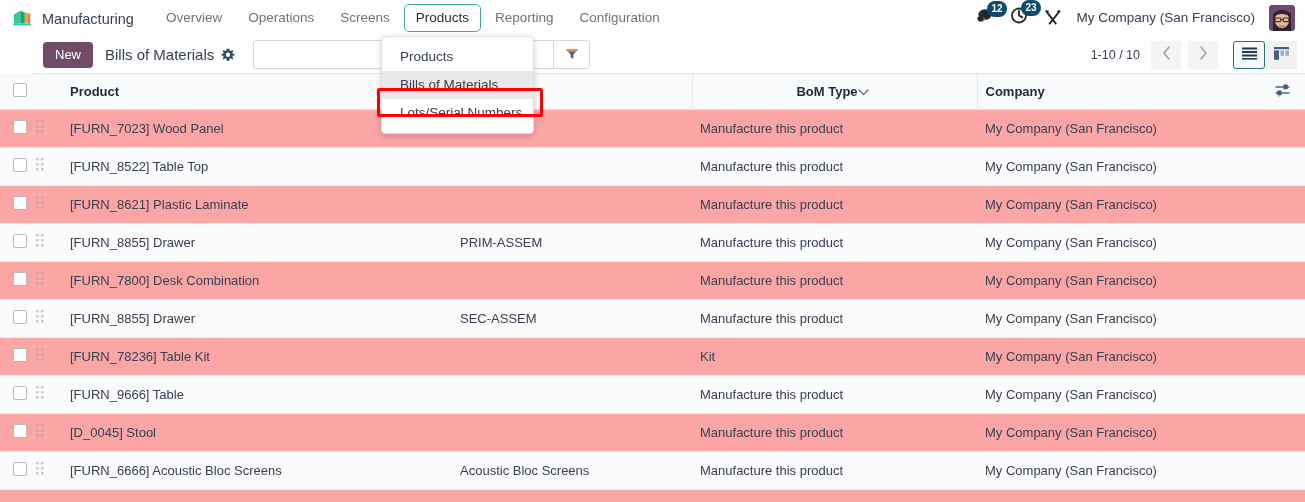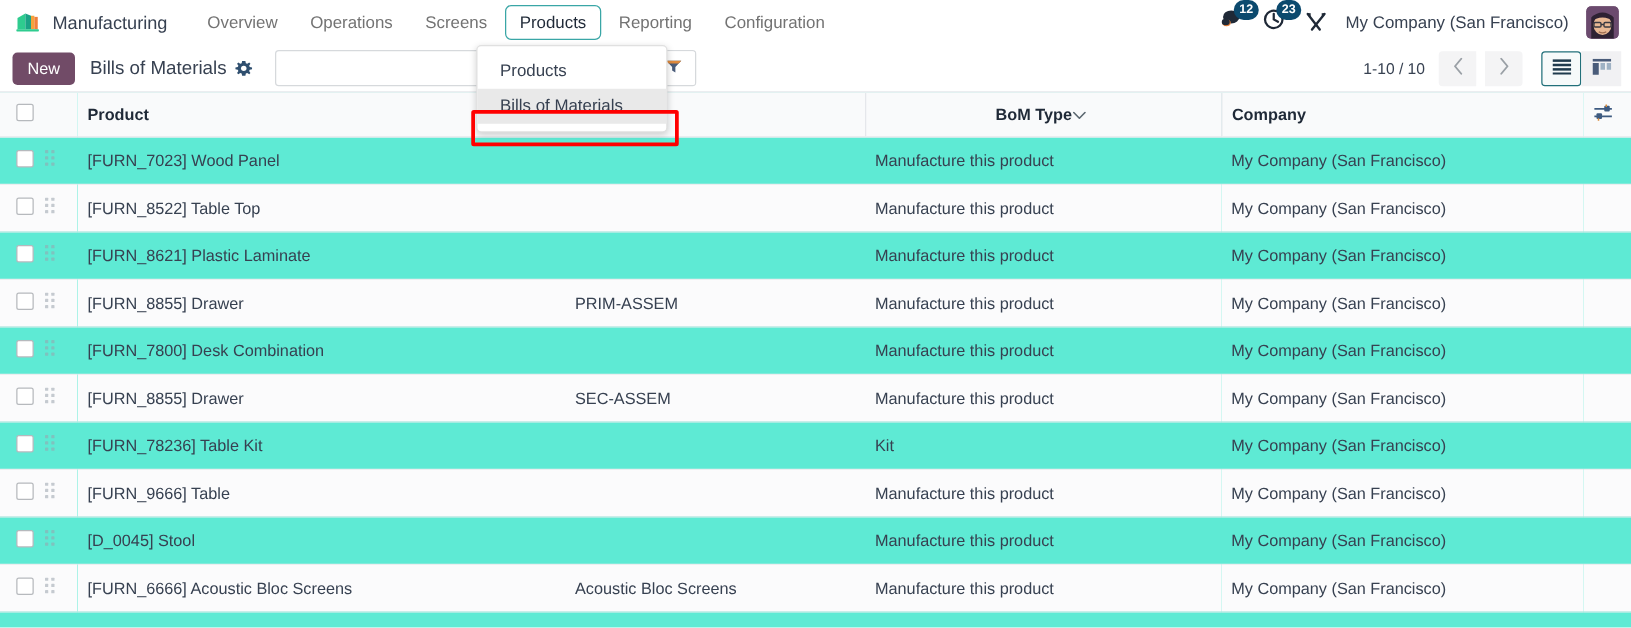--- a/index.html
+++ b/index.html
@@ -79,20 +79,21 @@
   
   .control-panel {
     position: relative;
     height: 38px;
     display: flex;
     align-items: center;
     padding: 0 8px 0 10px;
     background: #ffffff;
     border-bottom: 1px solid #e5e7eb;
     z-index: 40;
+    margin-left: 33px;
   }
   .btn-new {
     background: #714b67;
     color: #ffffff;
     font-size: 13px;
     padding: 5px 12px;
     border: none;
     border-radius: 4px;
     cursor: pointer;
     line-height: 16px;
@@ -197,21 +198,21 @@
     border-radius: 2px;
     pointer-events: none;
     z-index: 90;
   }
 
   
   .list-wrap {
     position: relative;
     height: 428px;
     overflow: hidden;
-    background: #5eead4;
+    background: #fca5a5;
   }
   table.olist {
     width: 100%;
     border-collapse: collapse;
     table-layout: fixed;
   }
   table.olist thead th {
     background: #f9fafb;
     font-size: 13px;
     font-weight: bold;
@@ -333,20 +334,21 @@
         <rect x="14.2" y="13" width="5.6" height="3.6" rx="0.9" fill="none" stroke="#3a3a42" stroke-width="1.1"></rect>
         <path d="M11.8 14.6 L14.2 14.6" stroke="#3a3a42" stroke-width="1.1"></path>
         <path d="M10 20.4 Q13 22.2 16 20.4" stroke="#9c6b4f" stroke-width="1.1" fill="none"></path>
       </svg>
     </div>
   </div>
 
   <div class="dropdown-menu">
     <div class="dropdown-item">Products</div>
     <div class="dropdown-item highlighted">Bills of Materials</div>
+    <div class="dropdown-item">Lots/Serial Numbers</div>
   </div>
 </div>
 
 <div class="control-panel">
 
   <button class="btn-new">New</button>
 
   <div class="breadcrumb">
     <span class="breadcrumb-title">Bills of Materials</span>
     <span class="gear-btn">

